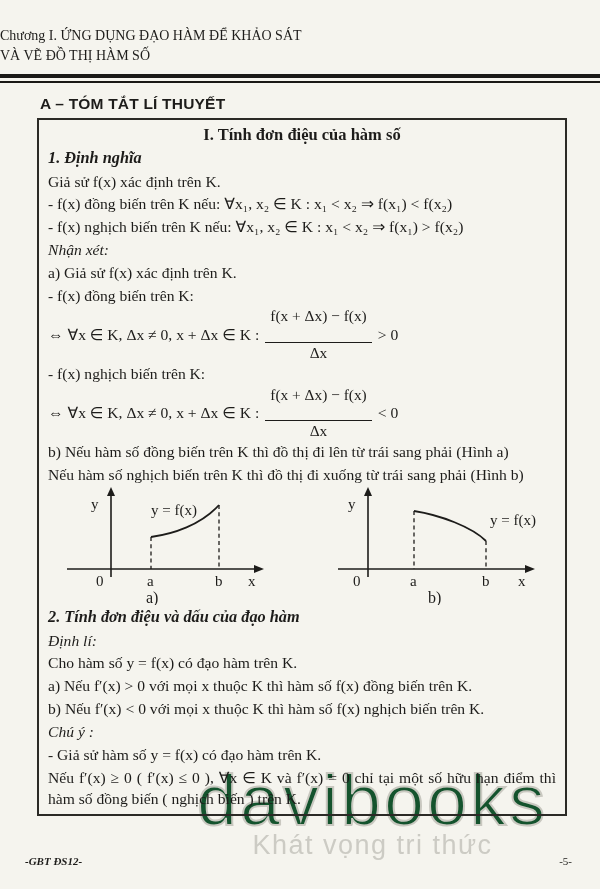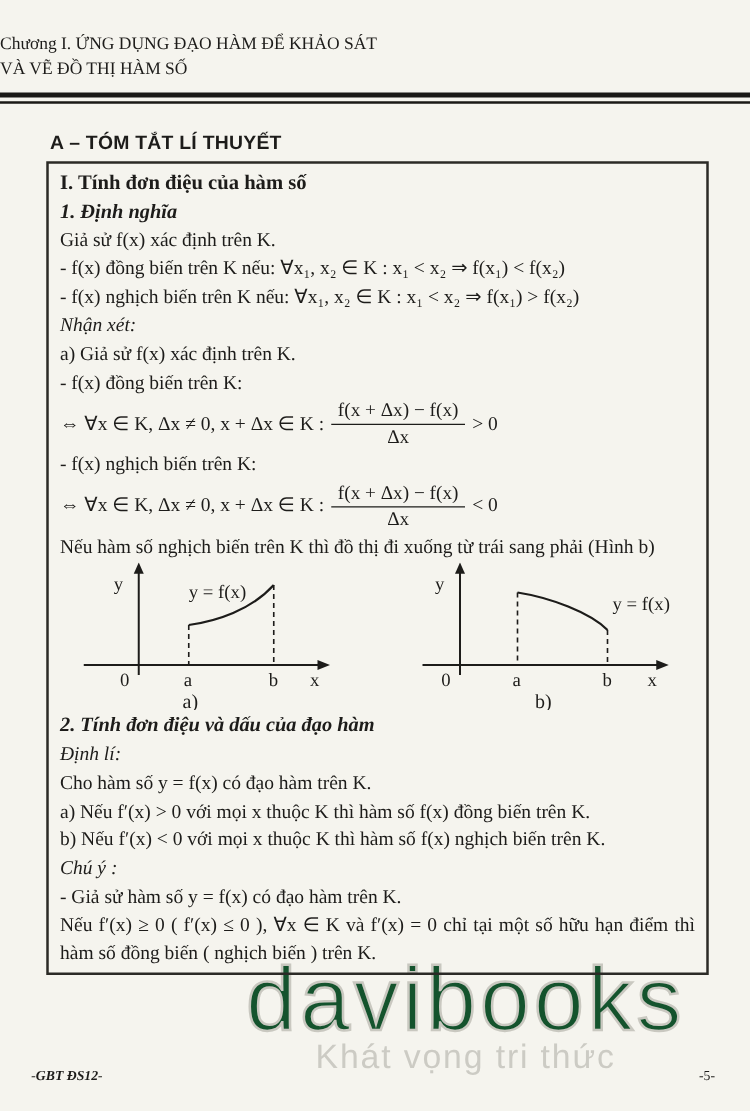--- a/index.html
+++ b/index.html
@@ -23,46 +23,46 @@
     border-top:4px solid #1a1916;
     border-bottom:2px solid #1a1916;
   }
   .lesson-title {
     margin-top:9px;
     text-align:center;
     font-size:18.5px; font-weight:bold;
     letter-spacing:0.2px;
   }
   .section-heading {
-    margin:23px 0 5px 40px;
+    margin:12px 0 5px 40px;
     font-family:"Liberation Sans", sans-serif;
     font-size:15.5px; font-weight:bold;
     letter-spacing:0.2px;
   }
   .theory-box {
     margin:0 33px 0 37px;
     border:2px solid #2b2a26;
     padding:2px 9px 3px 9px;
     font-size:15.6px;
     line-height:1.4;
     background:transparent;
   }
   .theory-box > div { margin:1px 0; }
-  .bold { font-weight:bold; font-size:16.5px; }
+  .bold { font-weight:bold; font-size:16.5px;text-align:center; }
   .boldital { font-weight:bold; font-style:italic; font-size:16.3px; }
   .ital { font-style:italic; }
   .nw { white-space:nowrap; }
   .justify { text-align:justify; }
   .mathline { display:flex; align-items:center; min-height:42px; white-space:nowrap; }
   .frac {
     display:inline-flex; flex-direction:column;
     text-align:center; vertical-align:middle;
     margin:0 6px; line-height:1.15; font-size:15.4px;
   }
-  .frac .num { border-bottom:1.4px solid #1d1c1a; padding:0 5px 1px 5px; }
+  .frac .num { border-bottom:1.4px solid #1d1c1a; padding:0 5px 17px 5px; }
   .frac .den { padding-top:1px; }
   .figures {
     display:flex; justify-content:center; gap:52px;
     margin:2px 0 1px 0;
   }
   .fig { display:block; }
   .ax { stroke:#1d1c1a; stroke-width:1.6; }
   .dash { stroke:#1d1c1a; stroke-width:1.3; stroke-dasharray:4 3.2; }
   .curve { stroke:#1d1c1a; stroke-width:1.8; fill:none; }
   .fill { fill:#1d1c1a; }
@@ -139,20 +139,21 @@
 
       <div class="mathline">
         <span>⇔ ∀x ∈ K, Δx ≠ 0, x + Δx ∈ K :</span>
         <span class="frac">
           <span class="num">f(x + Δx) − f(x)</span>
           <span class="den">Δx</span>
         </span>
         <span>&lt; 0</span>
       </div>
 
+      <div class="nw">b) Nếu hàm số đồng biến trên K thì đồ thị đi lên từ trái sang phải (Hình a)</div>
       <div class="nw">Nếu hàm số nghịch biến trên K thì đồ thị đi xuống từ trái sang phải (Hình b)</div>
 
       <div class="figures">
         <svg class="fig" width="225" height="118" viewBox="0 0 225 118">
           <line class="ax" x1="60" y1="6" x2="60" y2="90"></line>
           <polygon class="fill" points="56,9 60,0 64,9"></polygon>
           <line class="ax" x1="16" y1="82" x2="206" y2="82"></line>
           <polygon class="fill" points="203,78 213,82 203,86"></polygon>
           <line class="dash" x1="100" y1="50" x2="100" y2="82"></line>
           <line class="dash" x1="168" y1="18" x2="168" y2="82"></line>

